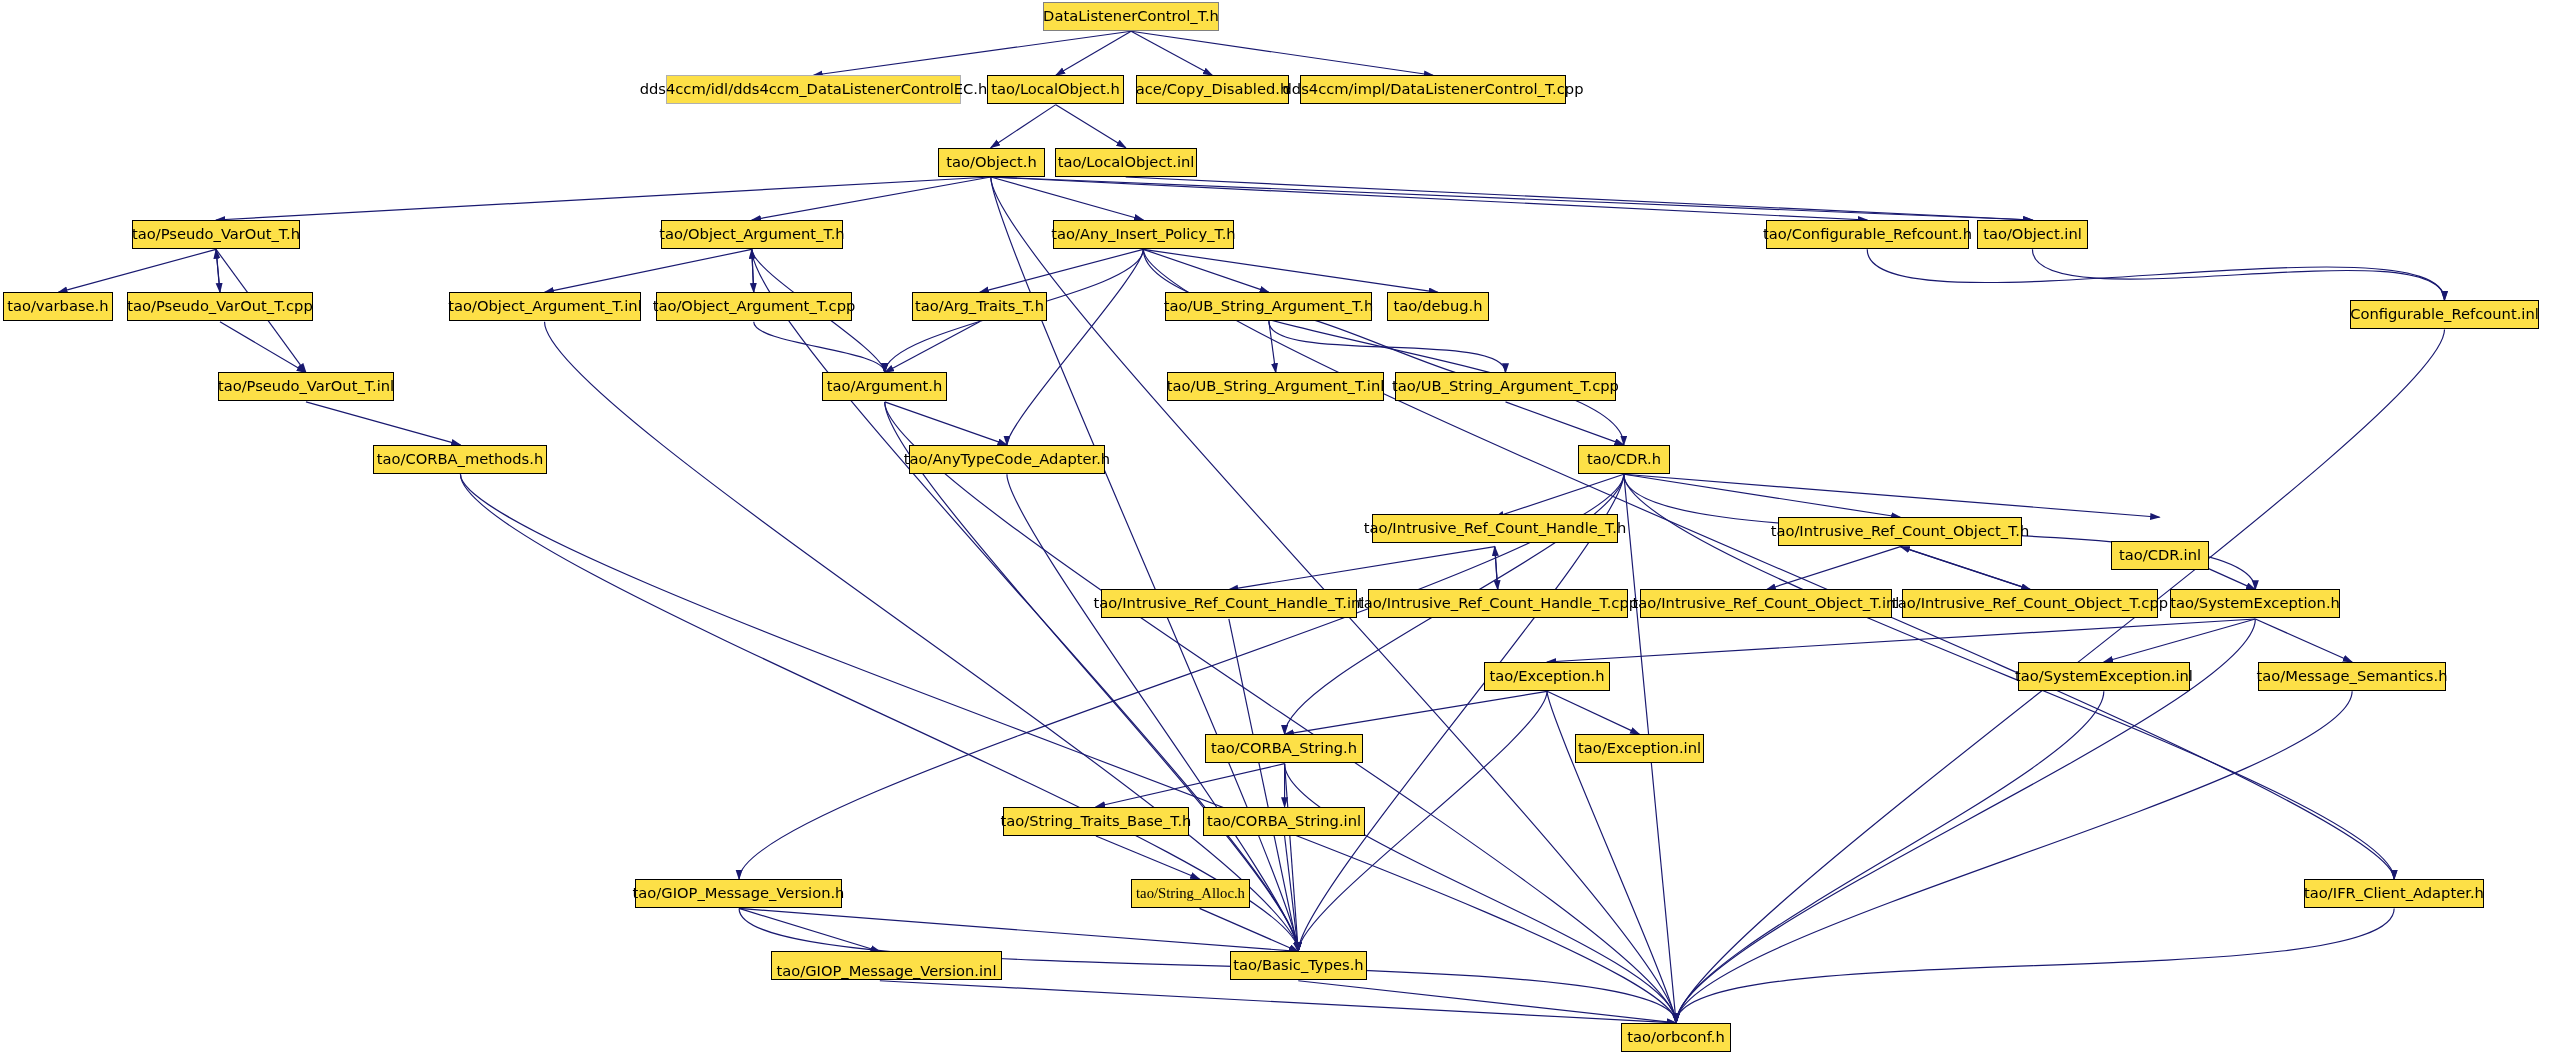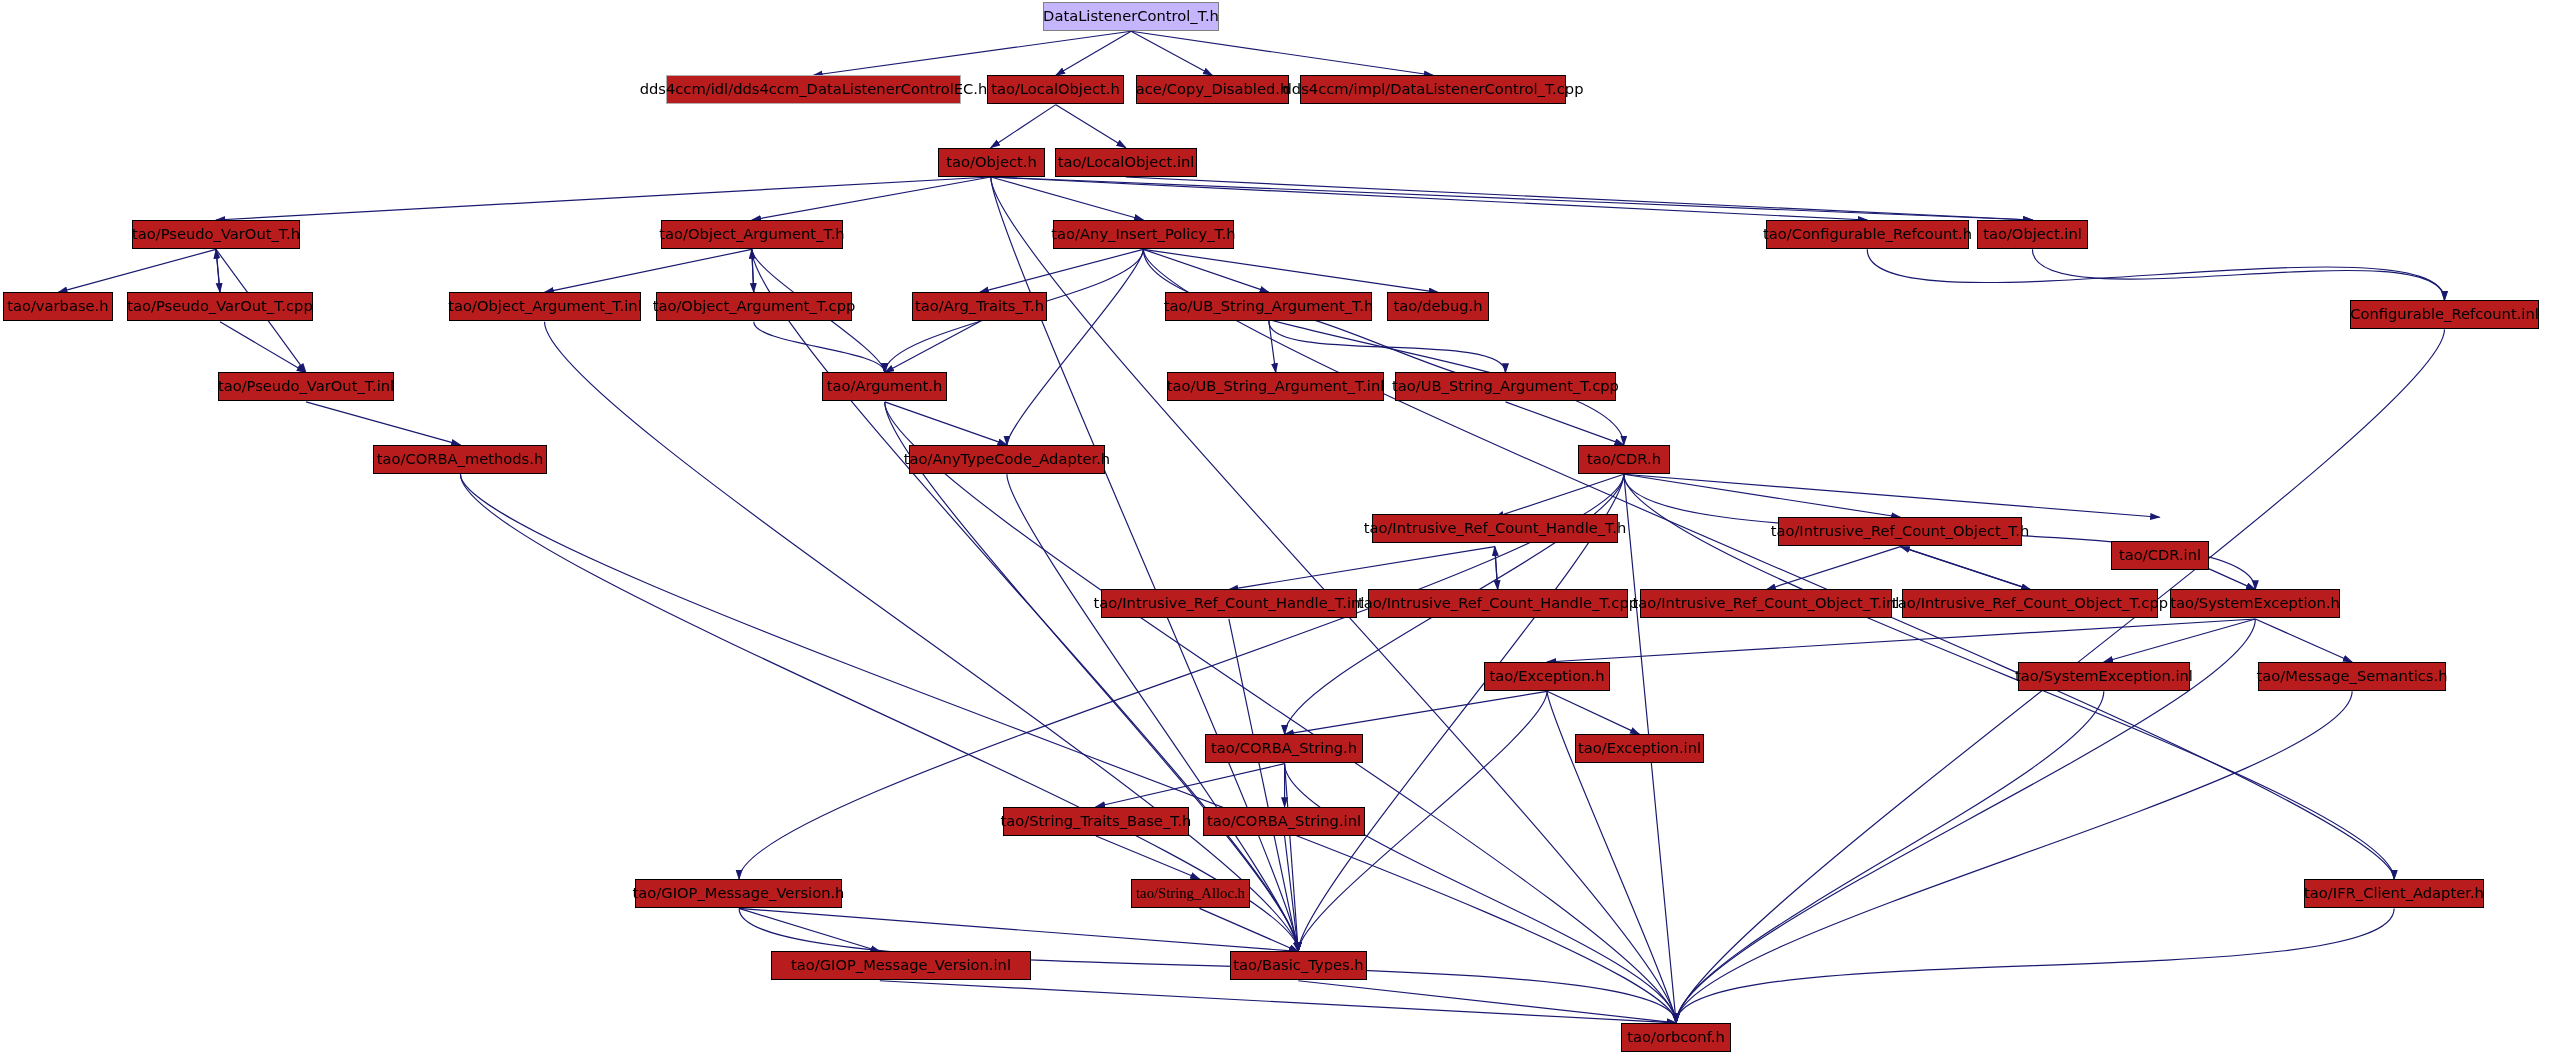--- a/index.html
+++ b/index.html
@@ -20,34 +20,34 @@
     left: 0;
     top: 0;
     width: 2576px;
     height: 1059px;
     pointer-events: none;
   }
   .node {
     position: absolute;
     box-sizing: border-box;
     border: 1px solid #000000;
-    background: #b91c1c;
+    background: #fde047;
     color: #000000;
     display: flex;
     align-items: center;
     justify-content: center;
     white-space: nowrap;
     font-size: 14.7px;
     line-height: 1;
     letter-spacing: 0px;
     height: 29px;
     z-index: 5;
   }
   .node.root {
-    background: #c4b5fd;
+    background: #fde047;
     border: 1px solid #808080;
   }
   .node.ghost {
     border: 1px solid #b0b0b0;
   }
 </style>
 </head>
 <body>
 
 <div id="canvas">
@@ -277,21 +277,21 @@
       </div>
       <div class="node" style="left: 635px; top: 879px; width: 207px;">
         <span>tao/GIOP_Message_Version.h</span>
       </div>
       <div class="node" style="left: 1131px; top: 879px; width: 119px; font-family: Liberation Serif, serif;">
         <span>tao/String_Alloc.h</span>
       </div>
       <div class="node" style="left: 2304px; top: 879px; width: 180px;">
         <span>tao/IFR_Client_Adapter.h</span>
       </div>
-      <div class="node" style="left: 771px; top: 951px; width: 260px;">
+      <div class="node" style="left: 771px; top: 951px; width: 231px; align-items: flex-end;">
         <span>tao/GIOP_Message_Version.inl</span>
       </div>
       <div class="node" style="left: 1230px; top: 951px; width: 137px;">
         <span>tao/Basic_Types.h</span>
       </div>
       <div class="node" style="left: 1621px; top: 1023px; width: 110px;">
         <span>tao/orbconf.h</span>
       </div>
     </div>
 </div>

